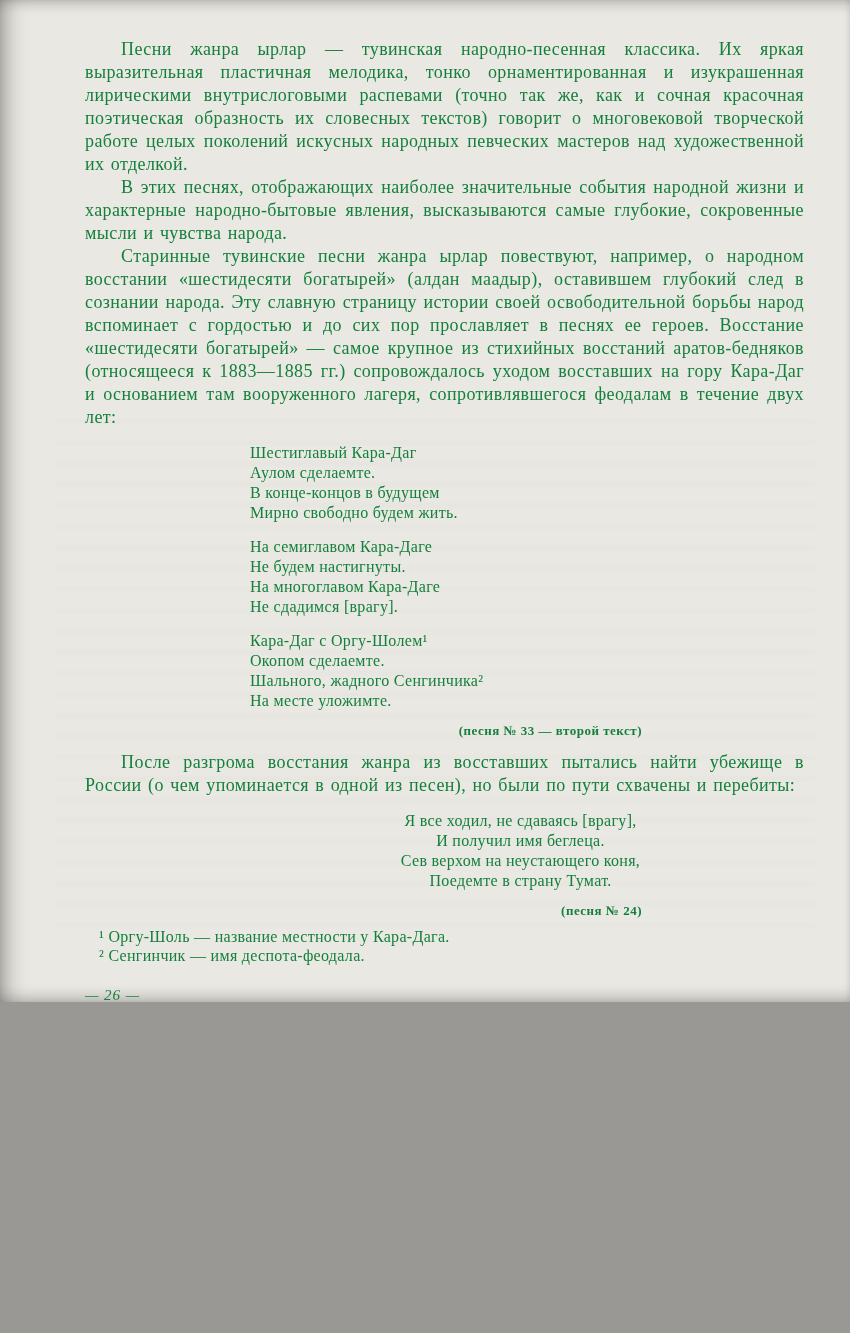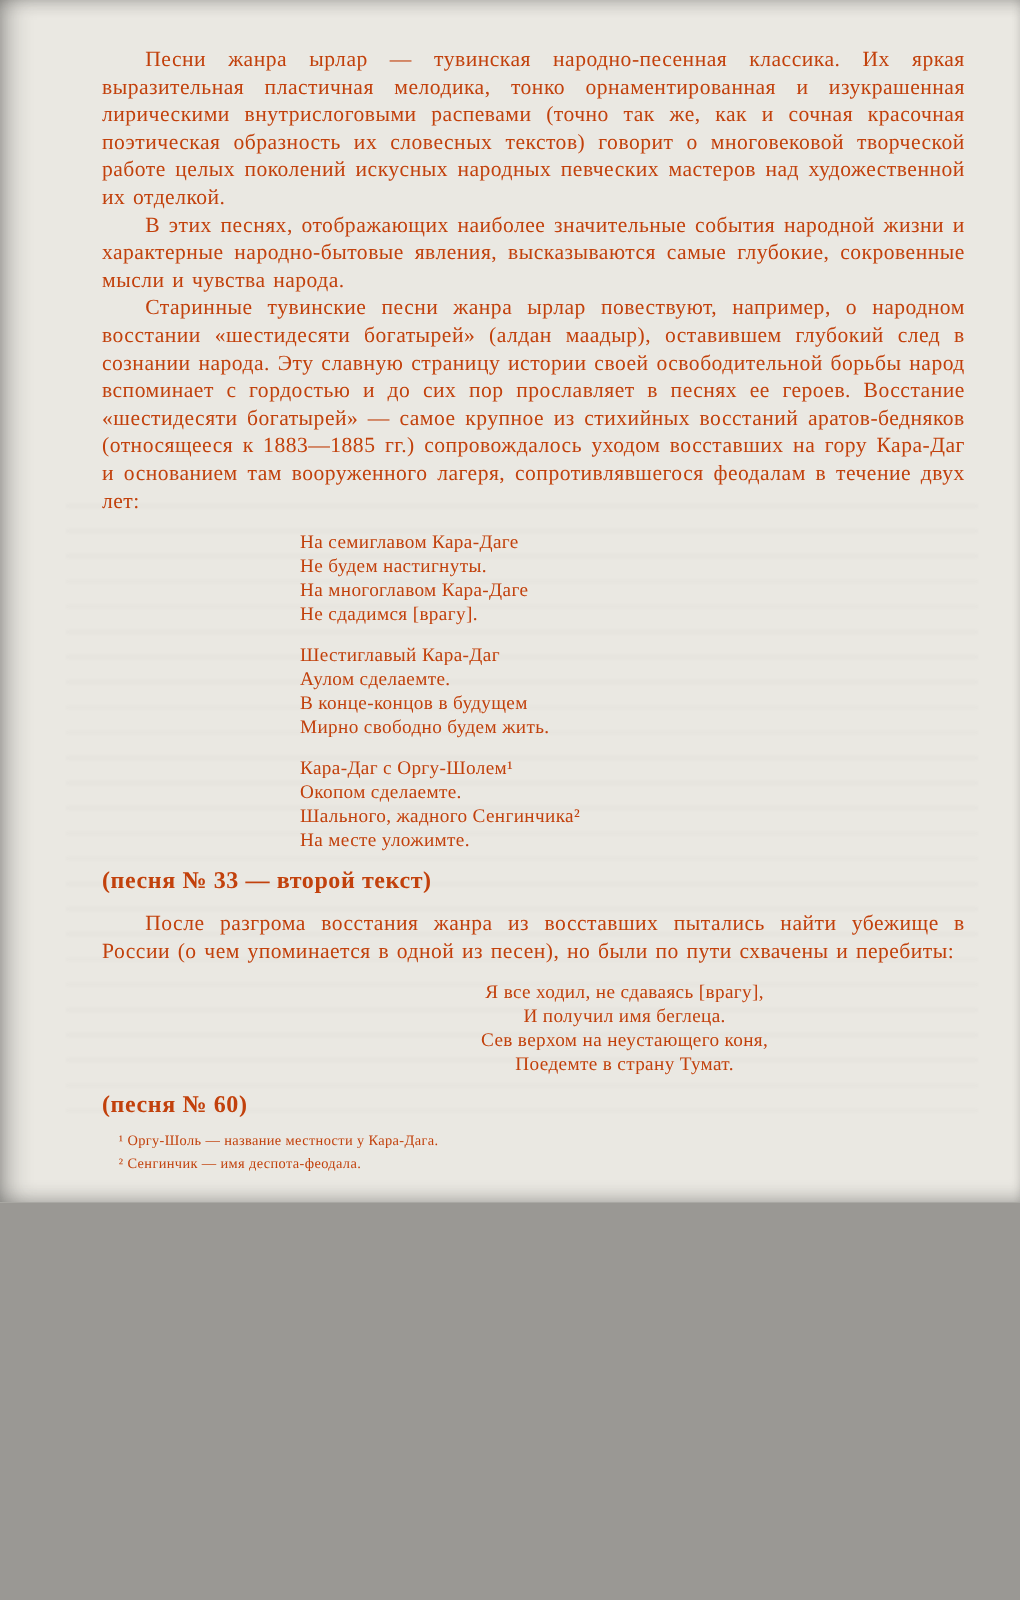--- a/index.html
+++ b/index.html
@@ -13,21 +13,21 @@
     height: 1002px;
     margin: 0;
     background: #eae8e2;
     box-shadow:
       inset 14px 0 22px -10px rgba(40,40,40,0.45),
       inset 0 10px 14px -10px rgba(40,40,40,0.30),
       inset -5px 0 10px -8px rgba(40,40,40,0.18),
       inset 0 -12px 16px -10px rgba(40,40,40,0.28);
     overflow: hidden;
     font-family: "Liberation Serif", "DejaVu Serif", serif;
-    color: #c2410c;
+    color: #15803d;
   }
   
   .texture {
     position: absolute;
     left: 55px;
     right: 35px;
     top: 420px;
     bottom: 70px;
     background: repeating-linear-gradient(
       180deg,
@@ -59,29 +59,29 @@
     margin: 14px 0 0 165px;
     font-size: 16px;
     line-height: 20px;
     letter-spacing: 0.3px;
     white-space: pre-line;
   }
   .verse.group2 { margin-left: 152px; text-align: center; }
   .caption {
     margin: 12px 0 0 0;
     padding-right: 162px;
-    text-align: left;
+    text-align: right;
     font-weight: bold;
-    font-size: 20px;
+    font-size: 13px;
     letter-spacing: 0.5px;
   }
   .footnotes {
     margin-top: auto;
     padding-top: 8px;
-    font-size: 12px;
+    font-size: 16px;
     line-height: 19px;
     letter-spacing: 0.3px;
   }
   .footnote { text-indent: 14px; }
   .pageno {
     margin-top: 22px;
     margin-bottom: 18px;
     text-align: left;
     font-style: italic;
     font-size: 15px;
@@ -92,43 +92,43 @@
 <body>
 
 <div class="page">
   <div class="texture"></div>
   <div class="content">
 
     <p class="para">Песни жанра ырлар — тувинская народно-песенная классика. Их яркая выразительная пластичная мелодика, тонко орнаментированная и изукрашенная лирическими внутрислоговыми распевами (точно так же, как и сочная красочная поэтическая образность их словесных текстов) говорит о многовековой творческой работе целых поколений искусных народных певческих мастеров над художественной их отделкой.</p>
     <p class="para">В этих песнях, отображающих наиболее значительные события народной жизни и характерные народно-бытовые явления, высказываются самые глубокие, сокровенные мысли и чувства народа.</p>
     <p class="para">Старинные тувинские песни жанра ырлар повествуют, например, о народном восстании «шестидесяти богатырей» (алдан маадыр), оставившем глубокий след в сознании народа. Эту славную страницу истории своей освободительной борьбы народ вспоминает с гордостью и до сих пор прославляет в песнях ее героев. Восстание «шестидесяти богатырей» — самое крупное из стихийных восстаний аратов-бедняков (относящееся к 1883—1885 гг.) сопровождалось уходом восставших на гору Кара-Даг и основанием там вооруженного лагеря, сопротивлявшегося феодалам в течение двух лет:</p>
 
+    <div class="verse">Шестиглавый Кара-Даг
+Аулом сделаемте.
+В конце-концов в будущем
+Мирно свободно будем жить.</div>
     <div class="verse">На семиглавом Кара-Даге
 Не будем настигнуты.
 На многоглавом Кара-Даге
 Не сдадимся [врагу].</div>
-    <div class="verse">Шестиглавый Кара-Даг
-Аулом сделаемте.
-В конце-концов в будущем
-Мирно свободно будем жить.</div>
     <div class="verse">Кара-Даг с Оргу-Шолем¹
 Окопом сделаемте.
 Шального, жадного Сенгинчика²
 На месте уложимте.</div>
 
     <div class="caption">(песня № 33 — второй текст)</div>
 
     <p class="para spaced-before">После разгрома восстания жанра из восставших пытались найти убежище в России (о чем упоминается в одной из песен), но были по пути схвачены и перебиты:</p>
 
     <div class="verse group2">Я все ходил, не сдаваясь [врагу],
 И получил имя беглеца.
 Сев верхом на неустающего коня,
 Поедемте в страну Тумат.</div>
 
-    <div class="caption">(песня № 60)</div>
+    <div class="caption">(песня № 24)</div>
 
 
     <div class="footnotes">
       <div class="footnote">¹ Оргу-Шоль — название местности у Кара-Дага.</div>
       <div class="footnote">² Сенгинчик — имя деспота-феодала.</div>
     </div>
 
     <div class="pageno">— 26 —</div>
 
   </div>

